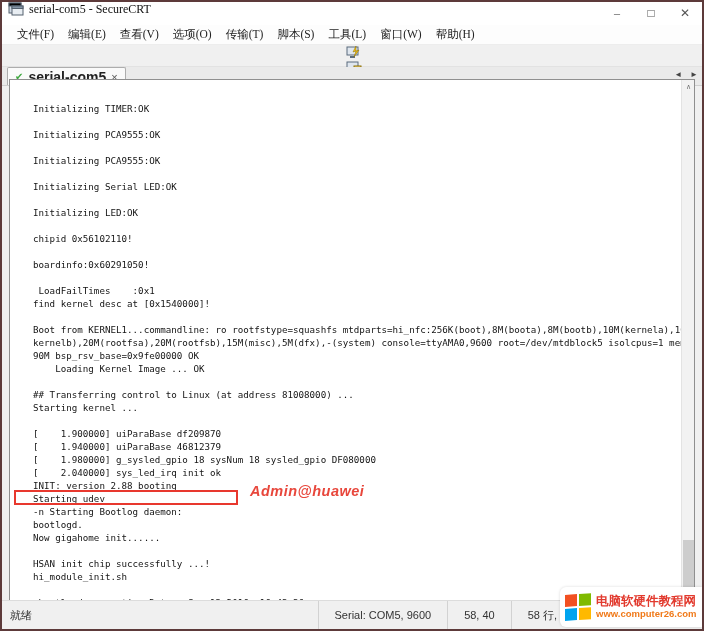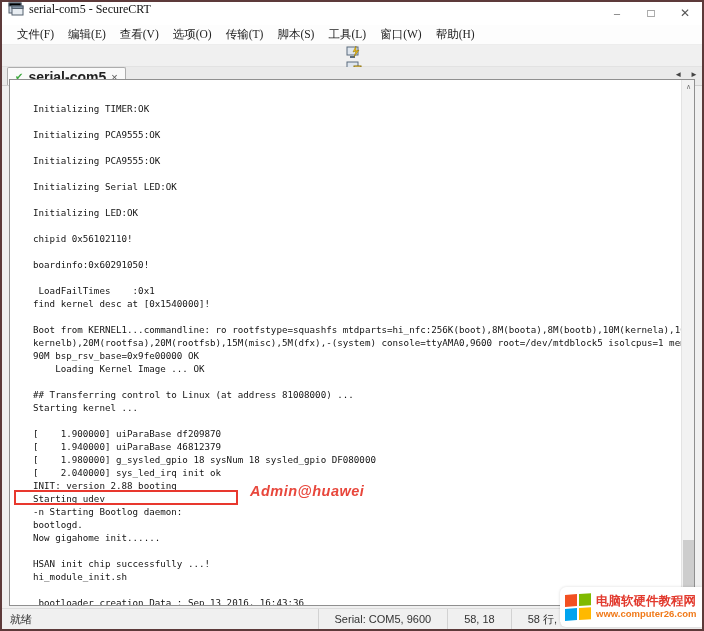--- a/index.html
+++ b/index.html
@@ -47,21 +47,21 @@
   .annotation-box { position: absolute; left: 4px; top: 410px; width: 224px; height: 15px;
                     border: 2px solid #e8382e; }
   .annotation-text { position: absolute; left: 240px; top: 403px; font-size: 14.5px; font-weight: bold;
                      color: #e8473c; letter-spacing: 0.5px; }
   .v-scrollbar { width: 13px; background: #f2f2f2; border-left: 1px solid #e3e3e3; position: relative; }
   .sb-arrow { width: 13px; height: 13px; display: flex; align-items: center; justify-content: center;
               color: #6f6f6f; font-size: 7px; }
   .sb-arrow.down { position: absolute; bottom: 0; }
   .sb-thumb { position: absolute; left: 1px; width: 11px; top: 460px; height: 54px; background: #cdcdcd; }
   
-  .statusbar { position: absolute; left: 0; right: 0; bottom: 0; height: 21px; background: #f0f0f0;
+  .statusbar { position: absolute; left: 0; right: 0; bottom: 0; height: 29px; background: #f0f0f0;
                border-top: 1px solid #dcdcdc; display: flex; align-items: center; font-size: 11px; color: #333; }
   .sb-left { padding-left: 8px; }
   .sb-cells { position: absolute; right: 58px; top: 0; bottom: 0; display: flex; align-items: stretch; }
   .sb-cell { display: flex; align-items: center; justify-content: center; border-left: 1px solid #d2d2d2;
              padding: 0 16px; white-space: nowrap; text-align: center; }
   
   .watermark { position: absolute; right: 0; bottom: 2px; width: 142px; height: 40px; background: #fff;
                border-radius: 6px 0 0 6px; display: flex; align-items: center; padding-left: 5px;
                box-shadow: 0 0 3px rgba(0,0,0,.15); margin-top: 36px; }
   .wm-logo { width: 27px; height: 27px; display: grid; grid-template-columns: 12px 12px;
@@ -296,21 +296,21 @@
       <div class="sb-arrow">∧</div>
       <div class="sb-thumb"></div>
       <div class="sb-arrow down">∨</div>
     </div>
   </div>
 
   <div class="statusbar">
     <span class="sb-left">就绪</span>
     <div class="sb-cells">
       <div class="sb-cell">Serial: COM5, 9600</div>
-      <div class="sb-cell">58, 18</div>
+      <div class="sb-cell">58, 40</div>
       <div class="sb-cell">58 行, 120 列 VT100</div>
     </div>
   </div>
 
   <div class="watermark">
     <div class="wm-logo">
       <div class="wm-sq" style="background: rgb(242, 80, 34);"></div>
         <div class="wm-sq" style="background: rgb(127, 186, 0);"></div>
         <div class="wm-sq" style="background: rgb(0, 164, 239);"></div>
         <div class="wm-sq" style="background: rgb(255, 185, 0);"></div>

